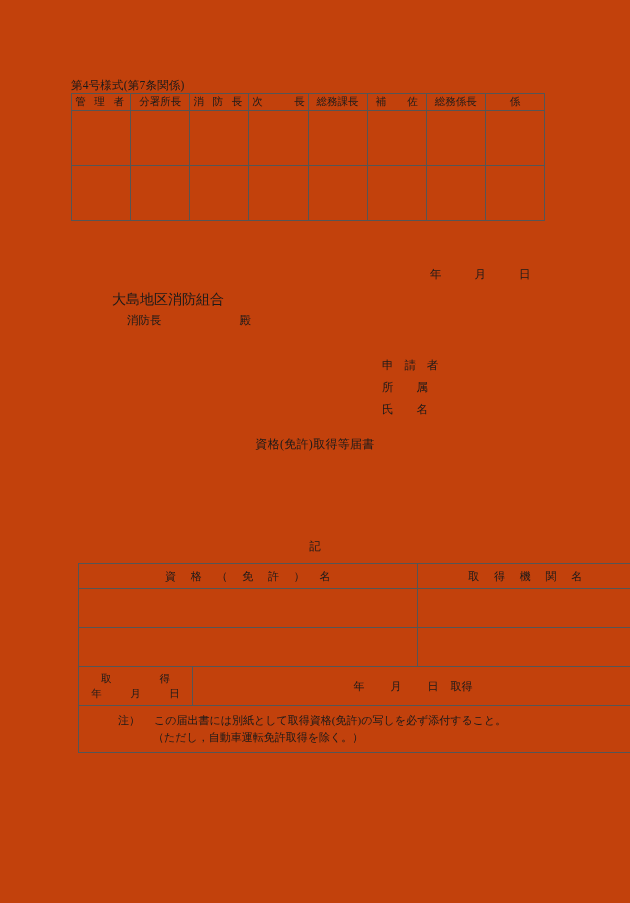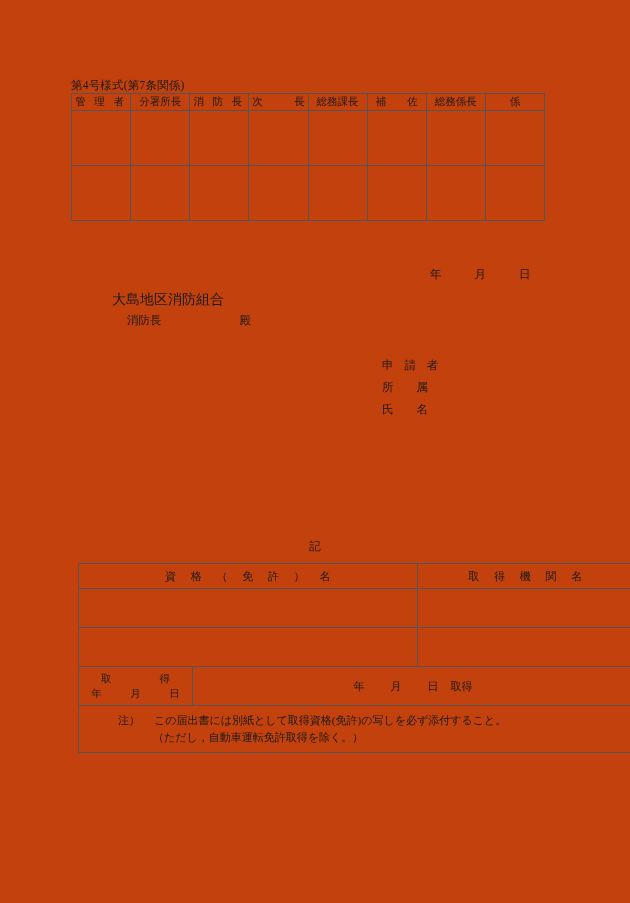--- a/index.html
+++ b/index.html
@@ -237,20 +237,21 @@
   <div class="addressee">
     <span>消防長</span><span class="gap"></span><span>殿</span>
   </div>
 
   <div class="applicant">
     <div class="lbl-a">申 請 者</div>
     <div>所　　属</div>
     <div>氏　　名</div>
   </div>
 
+  <div class="doc-title">資格(免許)取得等届書</div>
 
 
   <div class="ki">記</div>
 
   <table class="detail-table">
     <colgroup>
       <col style="width:20.5%">
       <col style="width:40.5%">
       <col style="width:39%">
     </colgroup>

